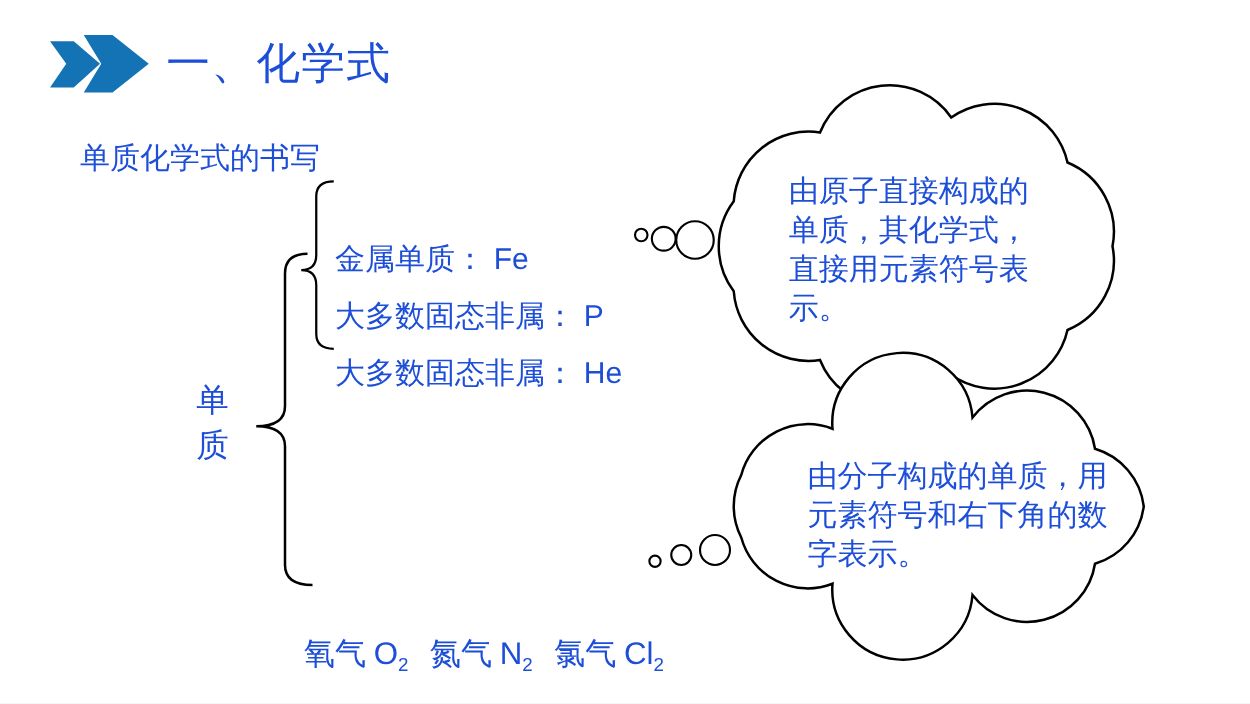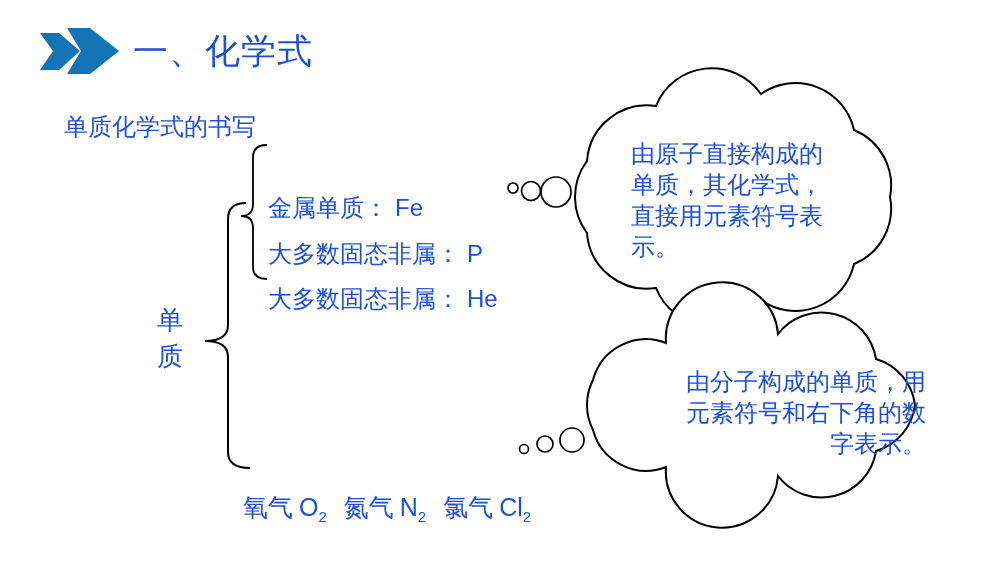--- a/index.html
+++ b/index.html
@@ -33,31 +33,31 @@
   }
   .item {
     left: 268px;
     font-size: 24px; line-height: 32px;
   }
   .item-0 { top: 160px; text-align: center; }
   .item-1 { top: 206px; text-align: right; }
   .item-2 { top: 251px; }
   .item .val { margin-left: 7px; }
   .gases {
-    left: 243px; top: 456px;
+    left: 243px; top: 472px;
     font-size: 25px; line-height: 34px;
   }
   .gas { margin-right: 17px; }
   .gas .sym { margin-left: 6px; }
   .gas sub { font-size: 15px; line-height: 0; }
   .bubble-text {
     font-size: 24px; line-height: 31px;
   }
   .bubble-1 { left: 631px; top: 138px; width: 250px; }
-  .bubble-2 { left: 646px; top: 366px; width: 280px; text-align: right; }
+  .bubble-2 { left: 646px; top: 366px; width: 280px; }
 </style>
 </head>
 <body>
 
 <div class="slide">
 
   <svg class="overlay" viewBox="0 0 1000 563">
 
     <path d="M890,197 A60,60 0 0 1 854,264 A60,60 0 0 1 761,300 A60,60 0 0 1 656,288 A60,60 0 0 1 587,233 A60,60 0 0 1 587,161 A60,60 0 0 1 656,106 A60,60 0 0 1 761,94 A60,60 0 0 1 854,130 A60,60 0 0 1 890,197 Z" fill="#ffffff" stroke="#000000" stroke-width="2"></path>
 

